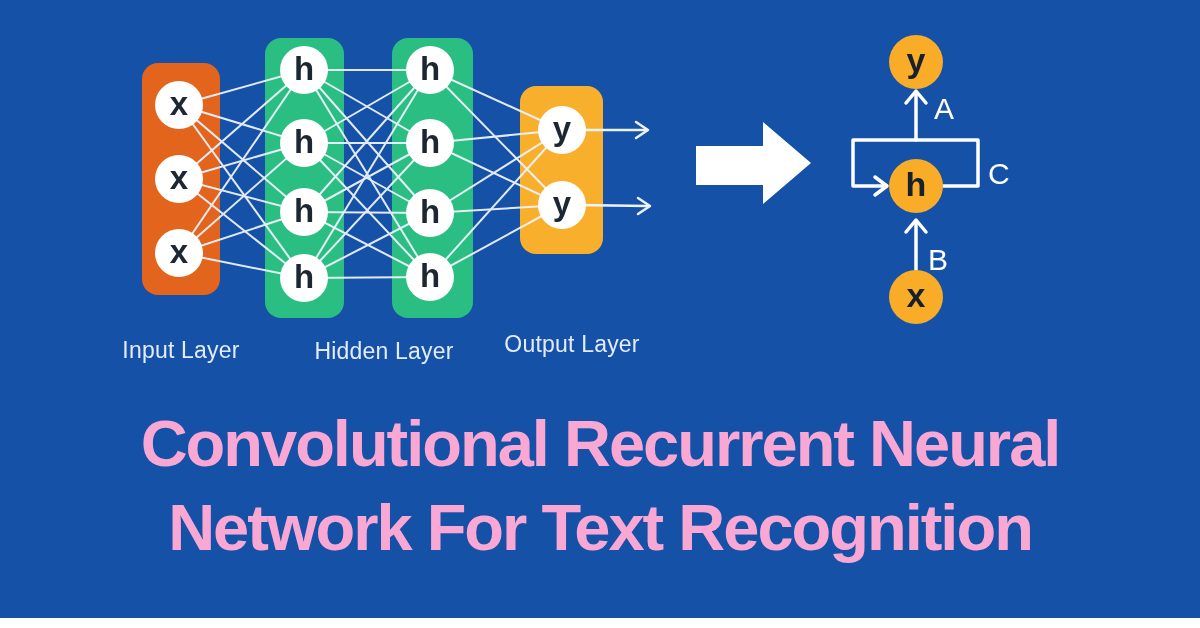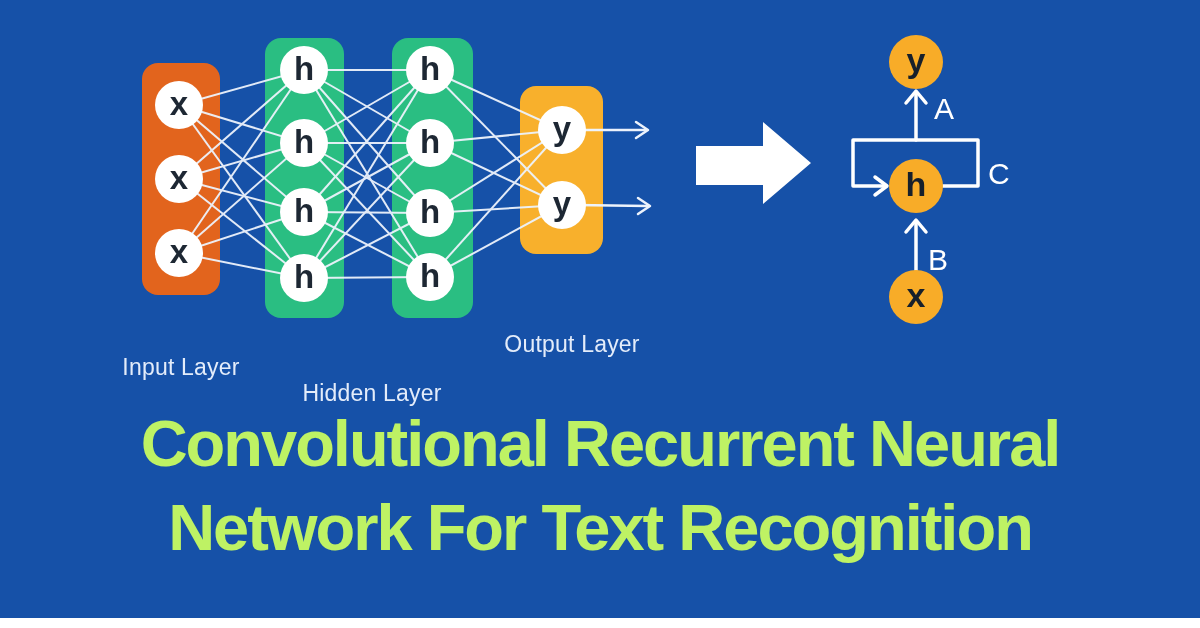--- a/index.html
+++ b/index.html
@@ -33,21 +33,21 @@
   .layer-label{
     position:absolute;z-index:3;transform:translateX(-50%);
     color:#e3ecfa;font-size:23px;white-space:nowrap;letter-spacing:.2px;
   }
   .edge-label{
     position:absolute;z-index:3;color:#ffffff;font-size:30px;white-space:nowrap;
   }
   
   .title{
     position:absolute;left:0;right:0;top:402px;z-index:3;text-align:center;
-    color:#bef264;font-weight:bold;font-size:65px;letter-spacing:-2px;line-height:84px;
+    color:#f9a8d4;font-weight:bold;font-size:65px;letter-spacing:-2px;line-height:84px;
   }
   
   .footer-strip{position:absolute;left:0;top:618px;width:1200px;height:10px;background:#ffffff;z-index:4;}
 </style>
 </head>
 <body>
 
 <div class="canvas">
 
   <div class="layer-rect rect-input"></div>
@@ -136,22 +136,22 @@
   <div class="node" style="left:538px;top:181px;">y</div>
 
   <div class="rnode" style="left:889px;top:35px;">y</div>
   <div class="rnode" style="left:889px;top:159px;">h</div>
   <div class="rnode" style="left:889px;top:270px;">x</div>
 
   <div class="edge-label" style="left:934px;top:92px;">A</div>
   <div class="edge-label" style="left:928px;top:243px;">B</div>
   <div class="edge-label" style="left:988px;top:157px;">C</div>
 
-  <div class="layer-label" style="left:181px;top:354px;">Input Layer</div>
-  <div class="layer-label" style="left:372px;top:338px;margin-top:42px;">Hidden Layer</div>
+  <div class="layer-label" style="left:181px;top:337px;">Input Layer</div>
+  <div class="layer-label" style="left:384px;top:338px;">Hidden Layer</div>
   <div class="layer-label" style="left:572px;top:331px;">Output Layer</div>
 
   <div class="title">
     <div>Convolutional Recurrent Neural</div>
     <div>Network For Text Recognition</div>
   </div>
 
   <div class="footer-strip"></div>
 </div>
 

